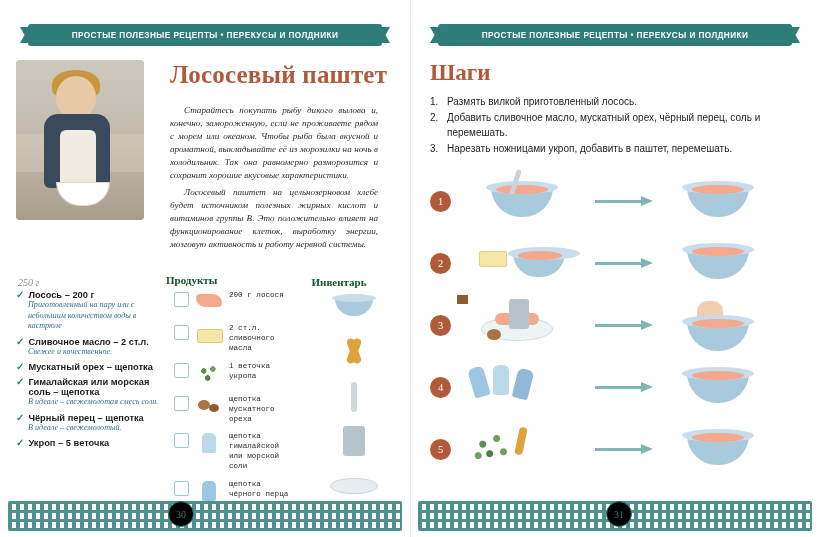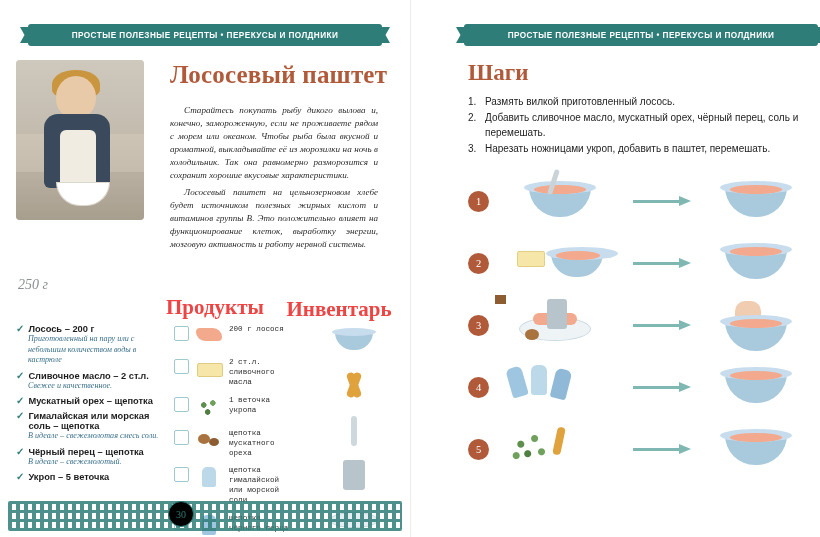--- a/index.html
+++ b/index.html
@@ -11,21 +11,20 @@
     height: 537px;
     background: #ffffff;
     font-family: "Liberation Sans", sans-serif;
     overflow: hidden;
   }
   .spread {
     position: relative;
     width: 820px;
     height: 537px;
     display: flex;
-    gap: 38px;
   }
   .page {
     position: relative;
     width: 410px;
     height: 537px;
     box-sizing: border-box;
   }
   .page-left { padding: 18px 16px 0 16px; }
   .page-right { padding: 18px 16px 0 16px; }
 
@@ -122,34 +121,34 @@
     color: #2a2a2a;
     text-align: justify;
     margin: 16px;
   }
   .intro p { margin: 0 0 4px 0; text-indent: 14px; }
 
   .weight {
     font-family: "Liberation Serif", serif;
     font-style: italic;
     color: #8a8f92;
-    font-size: 14px;
-    margin: 10px 0 16px 2px;
+    font-size: 10px;
+    margin: 10px 0 0 2px;
   }
 
   .cols-head {
     display: flex;
     margin-top: -14px;
     margin-left: 150px;
     gap: 8px;
   }
   .col-title {
     font-family: "Liberation Serif", serif;
-    color: #ef4444;
-    font-size: 21px;
+    color: #14532d;
+    font-size: 11px;
     font-weight: bold;
   }
   .col-title.products { width: 110px; }
   .col-title.tools { width: 110px; }
 
   .body-cols {
     display: flex;
     margin-top: 2px;
     gap: 6px;
   }
@@ -692,15 +691,19 @@
           </div>
         <div class="cellB">
           <div class="big-bowl bowl-small">
               <div class="contents"></div>
             </div>
         </div>
       </div>
 
     </div>
 
+    <div class="footer">
+      <div class="footer-band"></div>
+      <div class="page-num right">31</div>
+    </div>
   </div>
 
 </div>
 
 </body></html>

